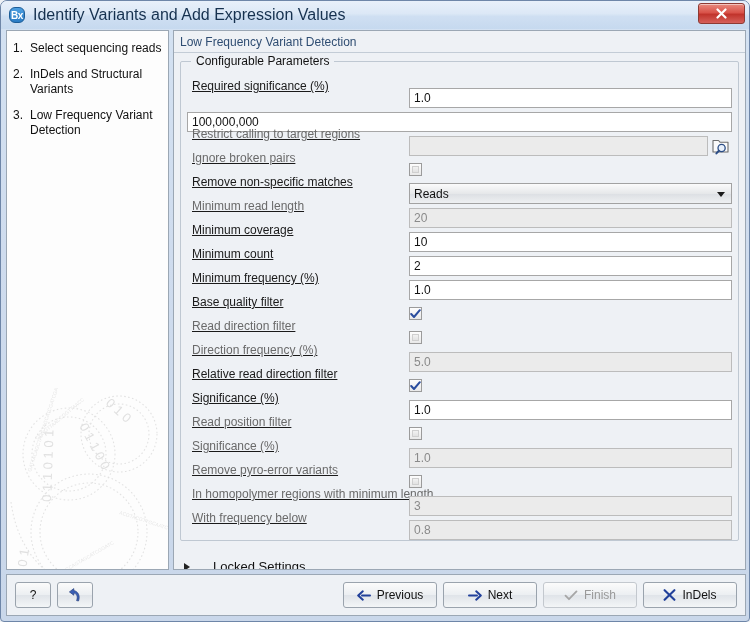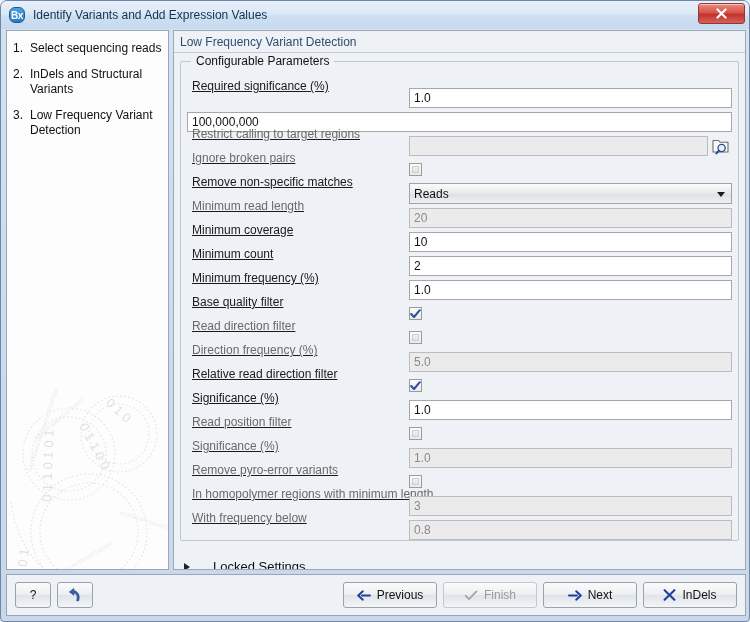--- a/index.html
+++ b/index.html
@@ -42,21 +42,21 @@
     color: #fff;
     font-size: 10px;
     font-weight: bold;
     display: flex; align-items: center; justify-content: center;
     font-family: "Liberation Sans", sans-serif;
     letter-spacing: -0.3px;
     flex: none;
   }
   .title-text {
     margin-left: 8px;
-    font-size: 12px;
+    font-size: 16px;
     color: #16314f;
     white-space: nowrap;
   }
   .close-btn {
     position: absolute;
     right: 4px; top: 2px;
     width: 47px; height: 21px;
     border: 1px solid #8d3a33;
     border-radius: 3px;
     background: linear-gradient(180deg,#e88a7e 0%, #d9534a 45%, #c1342c 55%, #d6605a 100%);
@@ -499,35 +499,35 @@
 
       <div class="spacer"></div>
 
       <div class="btn wide">
         <svg width="14" height="11" viewBox="0 0 14 11">
           <path d="M13 5.5 L5 5.5 M5.8 1.3 L1.2 5.5 L5.8 9.7" stroke="#21409a" stroke-width="2" fill="none" stroke-linecap="round" stroke-linejoin="round"></path>
         </svg>
         <span>Previous</span>
       </div>
 
+      <div class="btn wide">
+        <svg width="14" height="11" viewBox="0 0 14 11">
+          <path d="M1 5.5 L9 5.5 M8.2 1.3 L12.8 5.5 L8.2 9.7" stroke="#21409a" stroke-width="2" fill="none" stroke-linecap="round" stroke-linejoin="round"></path>
+        </svg>
+        <span>Next</span>
+      </div>
+
       <div class="btn wide disabled">
         <svg width="14" height="11" viewBox="0 0 14 11">
           <path d="M1.5 5.6 L5 9.2 L12.5 1.4" stroke="#a6a6a6" stroke-width="1.8" fill="none" stroke-linecap="round" stroke-linejoin="round"></path>
         </svg>
         <span>Finish</span>
       </div>
 
       <div class="btn wide">
-        <svg width="14" height="11" viewBox="0 0 14 11">
-          <path d="M1 5.5 L9 5.5 M8.2 1.3 L12.8 5.5 L8.2 9.7" stroke="#21409a" stroke-width="2" fill="none" stroke-linecap="round" stroke-linejoin="round"></path>
-        </svg>
-        <span>Next</span>
-      </div>
-
-      <div class="btn wide">
         <svg width="13" height="12" viewBox="0 0 13 12">
           <path d="M1.6 1.2 L11.4 10.8 M11.4 1.2 L1.6 10.8" stroke="#21409a" stroke-width="2.1" fill="none" stroke-linecap="round"></path>
         </svg>
         <span>InDels</span>
       </div>
     </div>
   </div>
 </div>
 
 </body></html>

